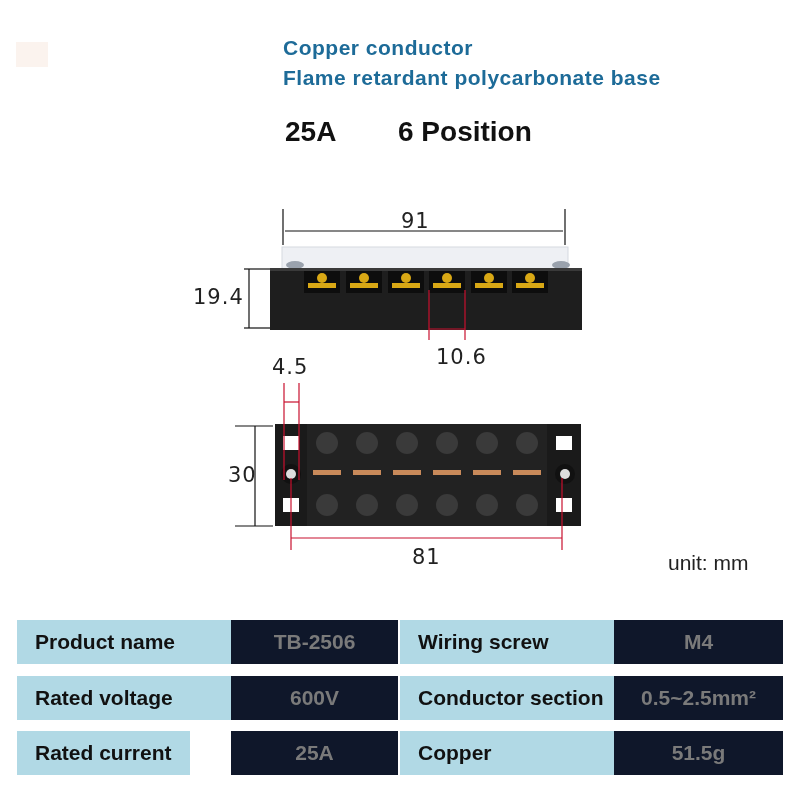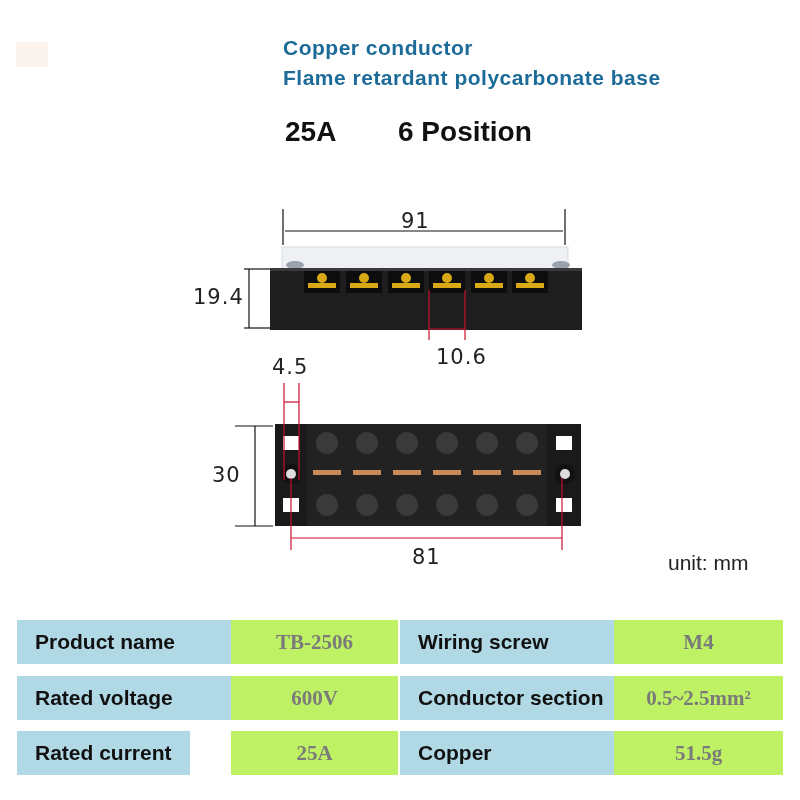--- a/index.html
+++ b/index.html
@@ -5,21 +5,21 @@
   * { margin:0; padding:0; box-sizing:border-box; }
   body { width:800px; height:800px; background:#ffffff; position:relative; overflow:hidden;
          font-family:"Liberation Sans", sans-serif; }
   .abs { position:absolute; }
   .headline { left:283px; color:#1d6b98; font-weight:bold; font-size:21px; letter-spacing:0.5px; white-space:nowrap; }
   .big { top:116px; font-size:28px; font-weight:bold; color:#111; white-space:nowrap; }
   .dim { font-family:"DejaVu Sans", sans-serif; font-size:21px; color:#222; letter-spacing:1px; }
   .unit { left:668px; top:551px; font-size:21px; color:#222; }
   .cell { position:absolute; height:44px; display:flex; align-items:center; font-size:21px; font-weight:bold; }
   .lab { background:#b1d9e5; color:#111; padding-left:18px; }
-  .val { background:#bef264; color:#7a7a7a; justify-content:center;font-family:Liberation Serif, serif; }
+  .val { background:#0f172a; color:#7a7a7a; justify-content:center; }
   .watermark { left:16px; top:42px; width:32px; height:25px; background:#fbf3ee; }
 </style>
 </head>
 <body>
 
 <div class="abs watermark"></div>
 
 <div class="abs headline" style="top:36px;">Copper conductor</div>
 <div class="abs headline" style="top:66px;">Flame retardant polycarbonate base</div>
 <div class="abs big" style="left:285px;">25A</div>
@@ -127,21 +127,21 @@
     <line x1="291" y1="478" x2="291" y2="550"></line>
     <line x1="562" y1="478" x2="562" y2="550"></line>
     <line x1="291" y1="538" x2="562" y2="538"></line>
   </g>
 </svg>
 
 <div class="abs dim" style="left:401px;top:209px;">91</div>
 <div class="abs dim" style="left:193px;top:285px;">19.4</div>
 <div class="abs dim" style="left:420px;top:345px;margin-left:16px;">10.6</div>
 <div class="abs dim" style="left:272px;top:355px;">4.5</div>
-<div class="abs dim" style="left:212px;top:463px;">30</div>
+<div class="abs dim" style="left:228px;top:463px;">30</div>
 <div class="abs dim" style="left:412px;top:545px;">81</div>
 <div class="abs unit">unit: mm</div>
 
 <div>
   <div class="cell lab" style="left:17px;top:620px;width:214px;">Product name</div>
   <div class="cell val" style="left:231px;top:620px;width:167px;">TB-2506</div>
   <div class="cell lab" style="left:400px;top:620px;width:250px;">Wiring screw</div>
   <div class="cell val" style="left:614px;top:620px;width:169px;">M4</div>
 
   <div class="cell lab" style="left:17px;top:676px;width:214px;">Rated voltage</div>

